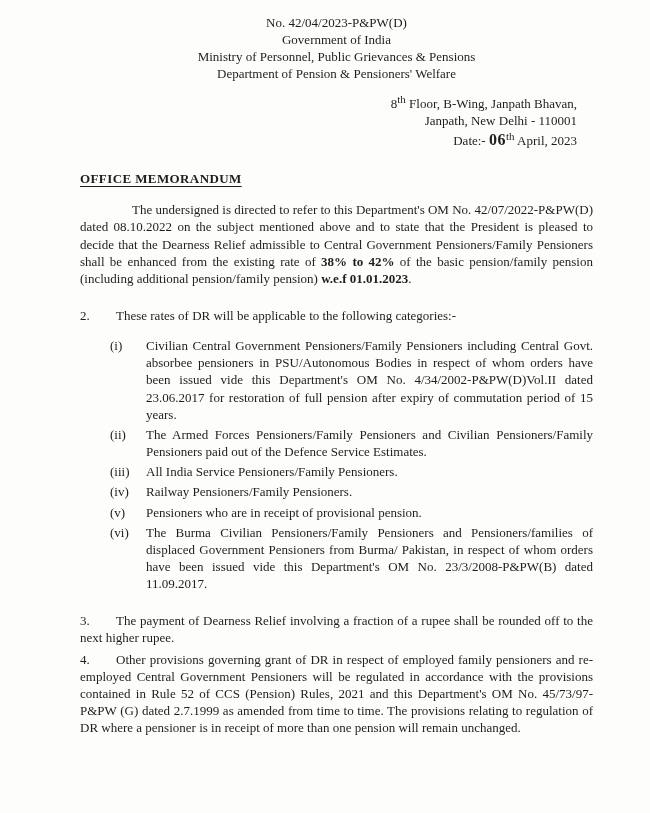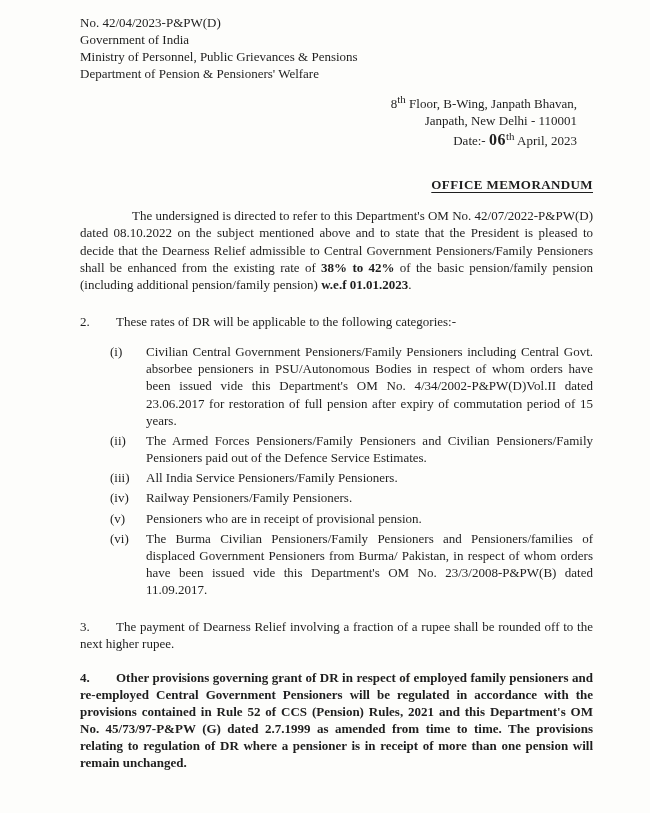--- a/index.html
+++ b/index.html
@@ -9,38 +9,38 @@
     width:650px;
     min-height:813px;
     background:#fdfdfb;
     color:#1e1e1e;
     font-family:"Liberation Serif", serif;
     font-size:13px;
     line-height:1.32;
     padding:14px 57px 12px 80px;
     position:relative;
   }
-  .letterhead { }
+  .letterhead { text-align:center; }
   .letterhead div { white-space:nowrap; }
   .address { text-align:right; margin-top:12px; padding-right:16px; }
-  .memo-title-wrap { text-align:right; margin-top:26px; }
+  .memo-title-wrap { text-align:left; margin-top:20px; }
   .memo-title {
     font-weight:bold;
     text-decoration:underline;
     text-underline-offset:3px;
     letter-spacing:0.4px;
     display:inline-block;
   }
   .subject { margin-top:22px; font-weight:bold; text-align:justify; }
   .sub-label { display:inline-block; width:48px; }
   .para1 { margin-top:14px; text-indent:52px; text-align:justify; }
   .bodypara { text-align:justify; }
   .pnum { display:inline-block; width:36px; }
   .mt20 { margin-top:20px; }
-  .mt16 { margin-top:16px;font-weight:bold; }
+  .mt16 { margin-top:4px; }
   .cats { margin-top:13px; padding-left:30px; }
   .cat-item { display:flex; margin-bottom:3px; }
   .cat-num { width:36px; flex:none; }
   .cat-text { flex:1; text-align:justify; }
   .hand { font-weight:bold; font-size:16px; letter-spacing:0.5px; }
   sup { font-size:11px; line-height:0; }
   b { font-weight:bold; }
 </style>
 </head>
 <body>

